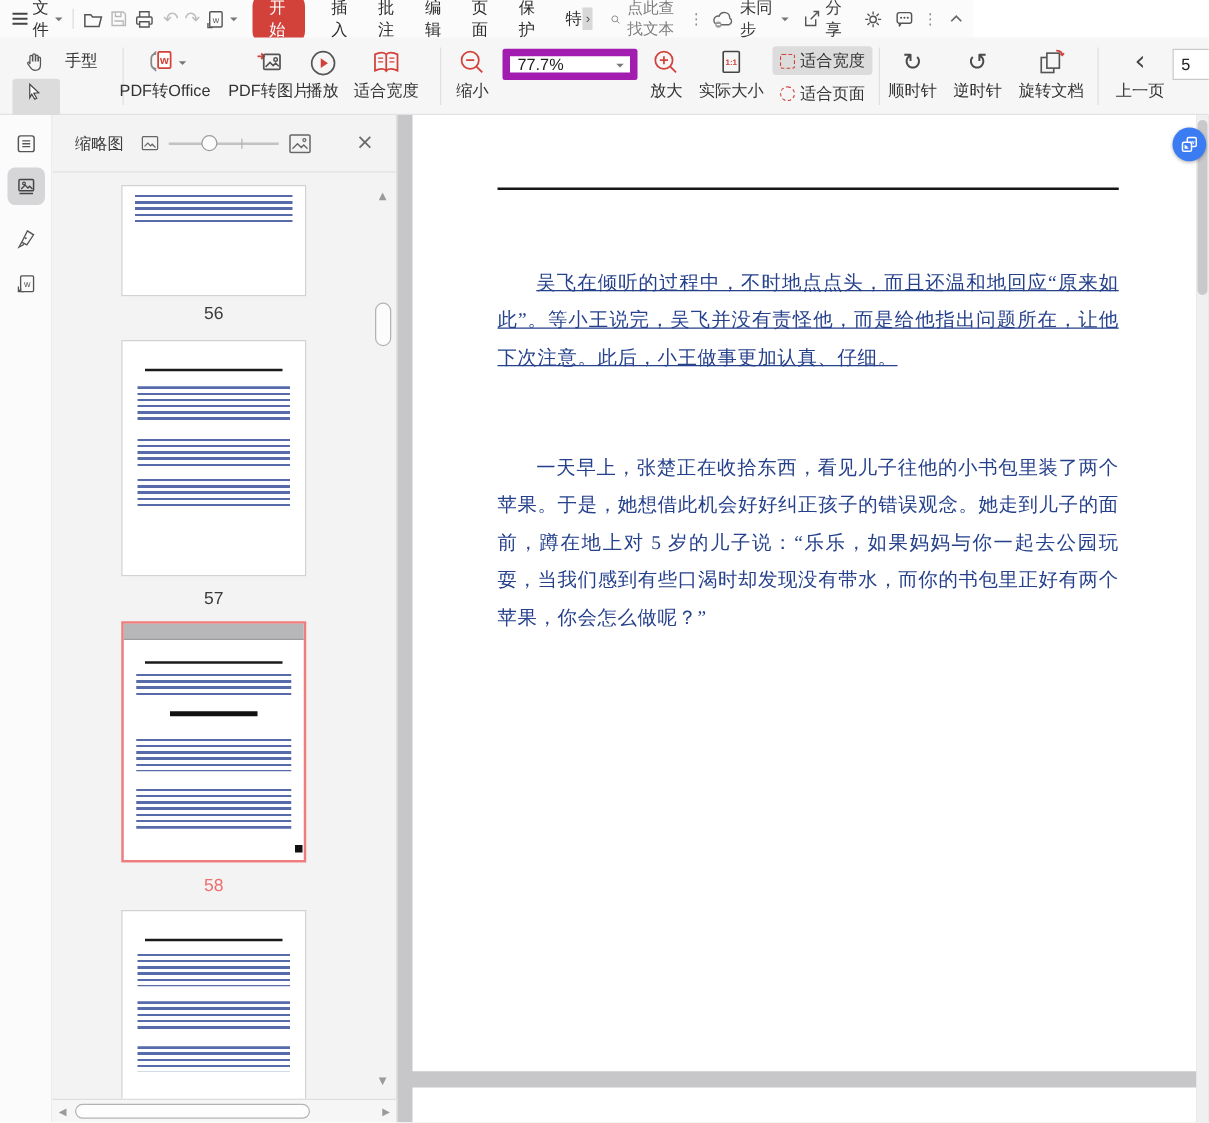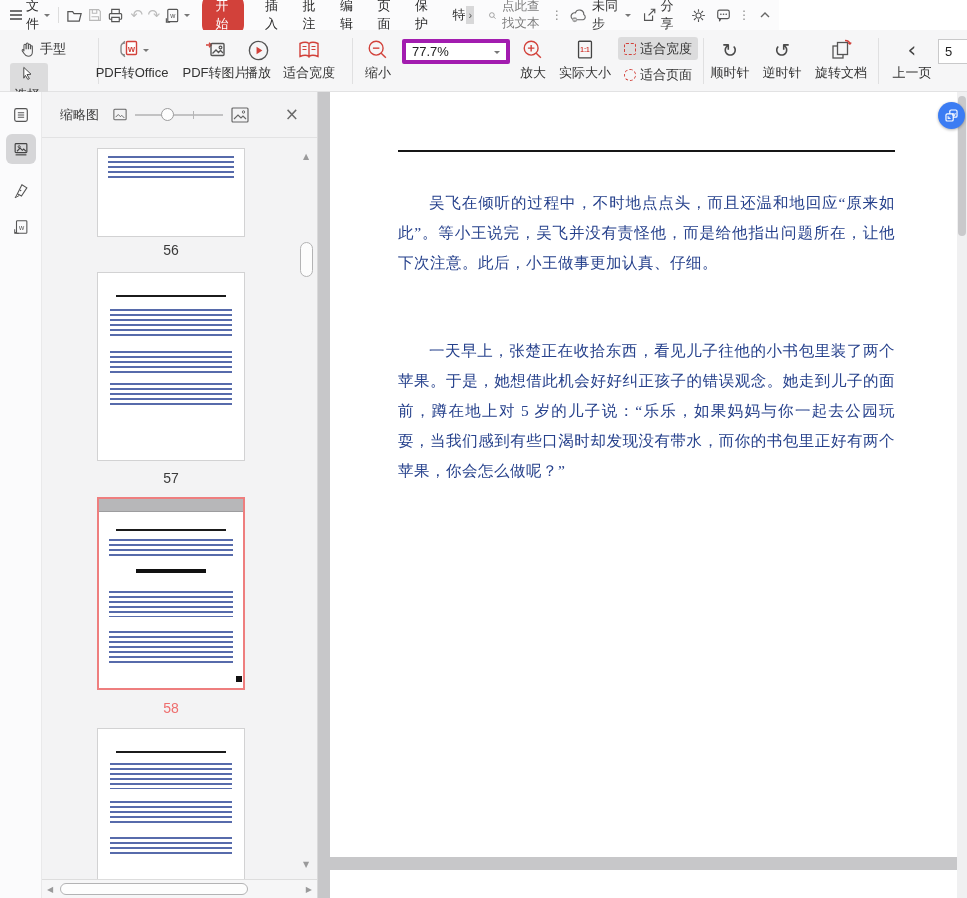--- a/index.html
+++ b/index.html
@@ -20,26 +20,26 @@
   .search-text { margin-left:5px; font-size:12.5px; }
   .dots { color:#8b8b8b; font-size:12px; padding:0 6px; }
   .mb-right { margin-left:auto; display:flex; align-items:center; }
   .sync-text { margin:0 3px 0 4px; color:#3a3a3a; }
   .share-text { margin-left:3px; color:#3a3a3a; }
 
   
   .toolbar { position:absolute; top:30px; left:0; width:967px; height:62px;
              background:#f6f6f7; border-bottom:1px solid #e2e2e3; font-size:13px; }
   .tb-vdiv { position:absolute; top:8px; width:1px; height:46px; background:#e0e0e1; }
-  .smallbtn { position:absolute; display:flex; align-items:center; gap:5px; color:#333; padding:2px 8px 2px 4px; border-radius:3px; }
+  .smallbtn { position:absolute; display:flex; align-items:center; gap:17px; color:#333; padding:2px 8px 2px 4px; border-radius:3px; }
   .smallbtn.active { background:#dcdcdd;flex-direction:column; }
   .tbtn { position:absolute; top:7px; text-align:center; color:#333; }
   .ticon { height:26px; display:flex; align-items:center; justify-content:center; gap:2px; }
   .tlabel { font-size:13px; margin-top:1px; white-space:nowrap; }
-  .combo { position:absolute; top:9px; background:#fff; border:4px solid #a21caf; border-radius:2px;
+  .combo { position:absolute; top:9px; background:#fff; border:6px solid #a21caf; border-radius:2px;
            height:25px; display:flex; align-items:center; padding:0 6px; font-size:13px; color:#222;gap:42px; }
   .combo .caret { margin-left:auto; }
   .fitbtn { position:absolute; height:23px; display:flex; align-items:center; gap:4px; padding:0 6px; border-radius:3px; font-size:13px; color:#333; }
   .fitbtn.active { background:#dcdcdd; }
   .fw-icon { width:12px; height:12px; border:1.4px dashed #d2413a; border-radius:2px; }
   .fp-icon { width:12px; height:12px; border:1.4px dashed #d2413a; border-radius:50%; }
   .glyph { font-family:"DejaVu Sans", sans-serif; }
   .rot-glyph { font-size:19px; color:#4a4a4a; line-height:24px; }
   .page-num-input { position:absolute; top:9px; height:25px; border:1px solid #c9c9ca; background:#fff;
                     font-size:13px; padding:0 6px; color:#222; outline:none; }
@@ -75,21 +75,21 @@
   .hscroll-thumb { width:188px; height:12px; background:#fdfdfd; border:1px solid #b3b3b4; border-radius:7px; margin-left:2px; }
 
   
   .main { position:absolute; top:92px; left:318px; width:649px; height:806px; background:#c7c7c9; }
   .page { position:absolute; left:12px; width:627px; background:#fff; }
   .page1 { top:0; height:765px; padding:0 62px 0 68px; }
   .page2 { top:778px; height:28px; }
   .doc-rule { margin-top:58px; height:2px; background:#161616; }
   .doc-p { font-family:"Liberation Serif","DejaVu Serif",serif; font-size:15.5px; line-height:30px;
            color:#26418c; text-align:justify; text-indent:2em; letter-spacing:.5px; }
-  .p1 { margin-top:36px; }
+  .p1 { margin-top:60px;text-decoration:underline; }
   .doc-h { margin-top:36px; text-align:center; font-size:21px; font-weight:bold; color:#111;
            font-family:"Liberation Sans",sans-serif; letter-spacing:1px; }
   .p2 { margin-top:66px; }
   .p3 { margin-top:58px; }
 
   .doc-scrollbar { position:absolute; right:0; top:0; width:10px; height:806px; background:#f0f0f1; }
   .doc-scroll-thumb { position:absolute; right:1px; top:4px; width:8px; height:140px; background:#c9c9cb; border-radius:4px; }
 
   .float-btn { position:absolute; left:620px; top:10px; width:27px; height:27px; border-radius:50%;
                background:#3b7cf3; display:flex; align-items:center; justify-content:center; box-shadow:0 1px 3px rgba(0,0,0,.3); }

